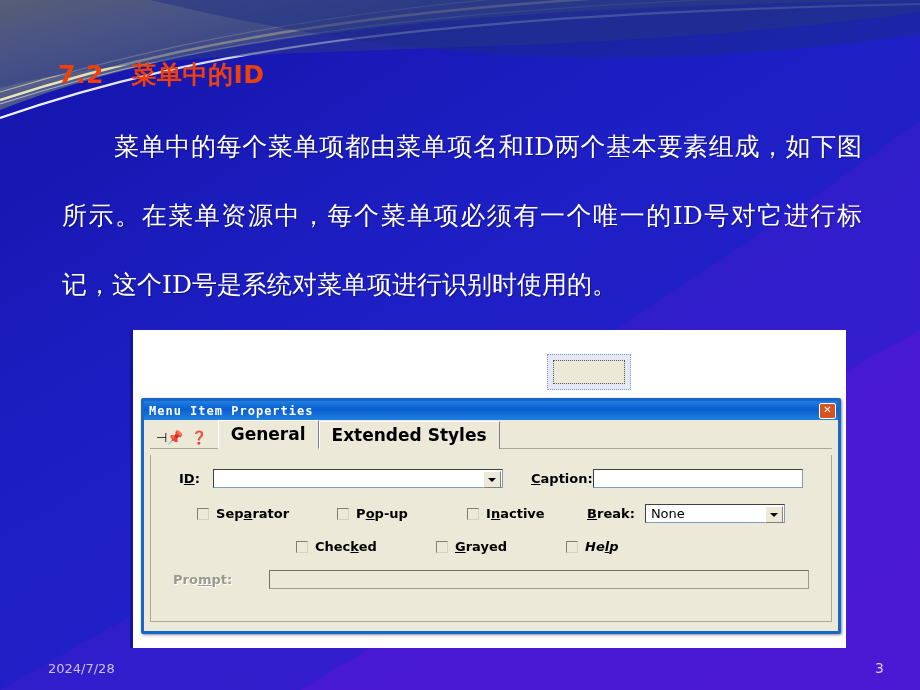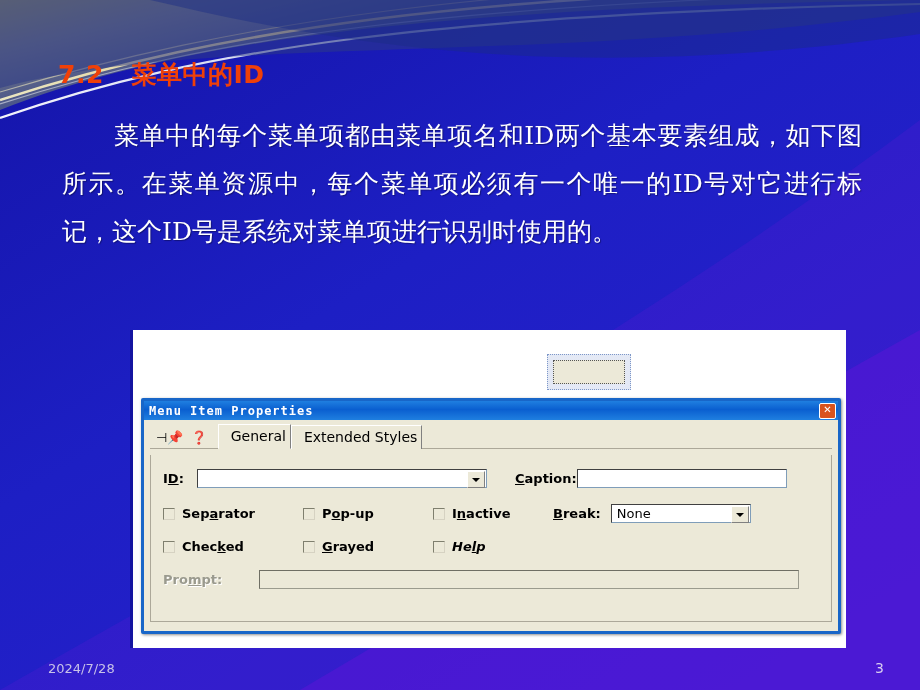--- a/index.html
+++ b/index.html
@@ -43,21 +43,21 @@
   }
 
   
   #body-text {
     position: absolute;
     left: 62px;
     top: 112px;
     width: 800px;
     color: #ffffff;
     font-size: 25px;
-    line-height: 48px;
+    line-height: 69px;
     text-indent: 52px;
     text-align: justify;
     font-family: "DejaVu Serif", "Liberation Serif", serif;
     text-shadow: 1px 1px 1px rgba(0,0,0,0.35);
   }
 
   
   #shot {
     position: absolute;
     left: 130px;
@@ -176,23 +176,23 @@
   }
   .tab-icons {
     display: flex;
     align-items: center;
     gap: 8px;
     padding: 0 10px 3px 4px;
     font-size: 13px;
     color: #000;
   }
   .tab {
-    font-size: 14px;
-    font-weight: normal;
-    padding: 3px 4px 4px 12px;
+    font-size: 17px;
+    font-weight: bold;
+    padding: 3px 12px 4px 12px;
     background: #ece9d8;
     border-left: 1px solid #ffffff;
     border-top: 1px solid #ffffff;
     border-right: 1px solid #808080;
     position: relative;
     top: 1px;
     font-family: "DejaVu Sans", "Liberation Sans", sans-serif;
     white-space: nowrap;
   }
   .tab.active {
@@ -207,20 +207,21 @@
     background: #ece9d8;
     padding: 14px 12px 10px 12px;
     height: calc(100% - 34px);
     box-sizing: border-box;
   }
 
   .row {
     display: flex;
     align-items: center;
     margin-bottom: 16px;
+    justify-content: center;
   }
   .fld-label {
     font-size: 13px;
     font-weight: bold;
     color: #000;
     white-space: nowrap;
     font-family: "DejaVu Sans", "Liberation Sans", sans-serif;
   }
   .fld-label.disabled { color: #9a9a8e; text-shadow: 1px 1px 0 #ffffff; }
   .fld-label u { text-decoration: underline; }

